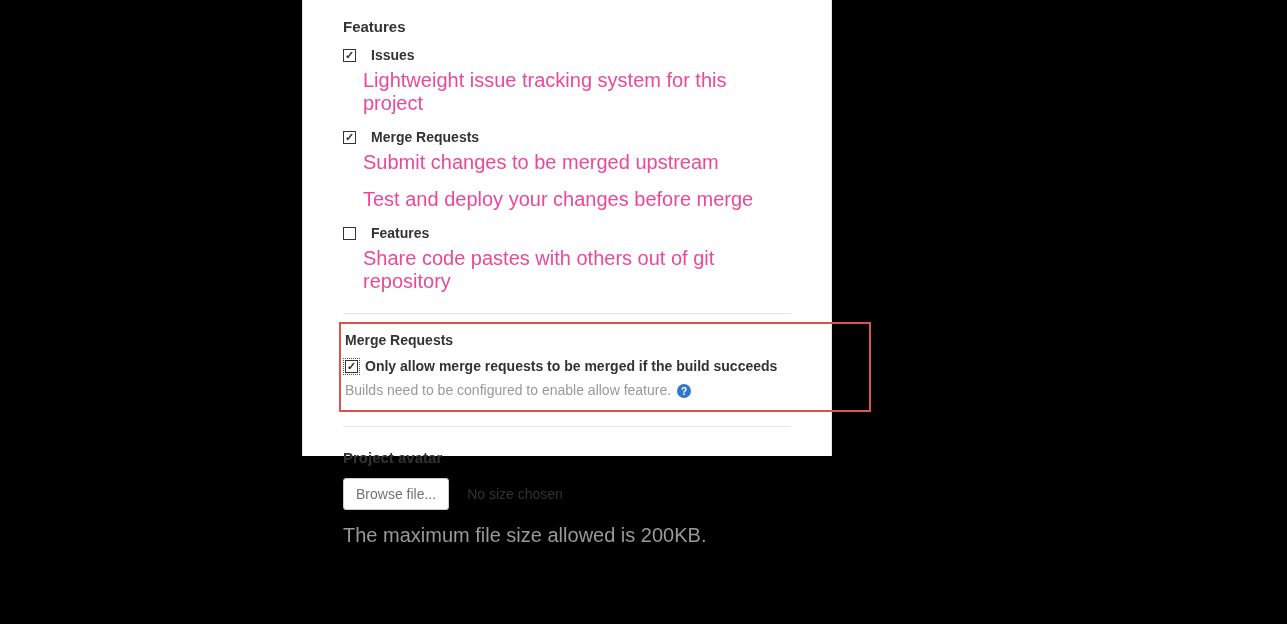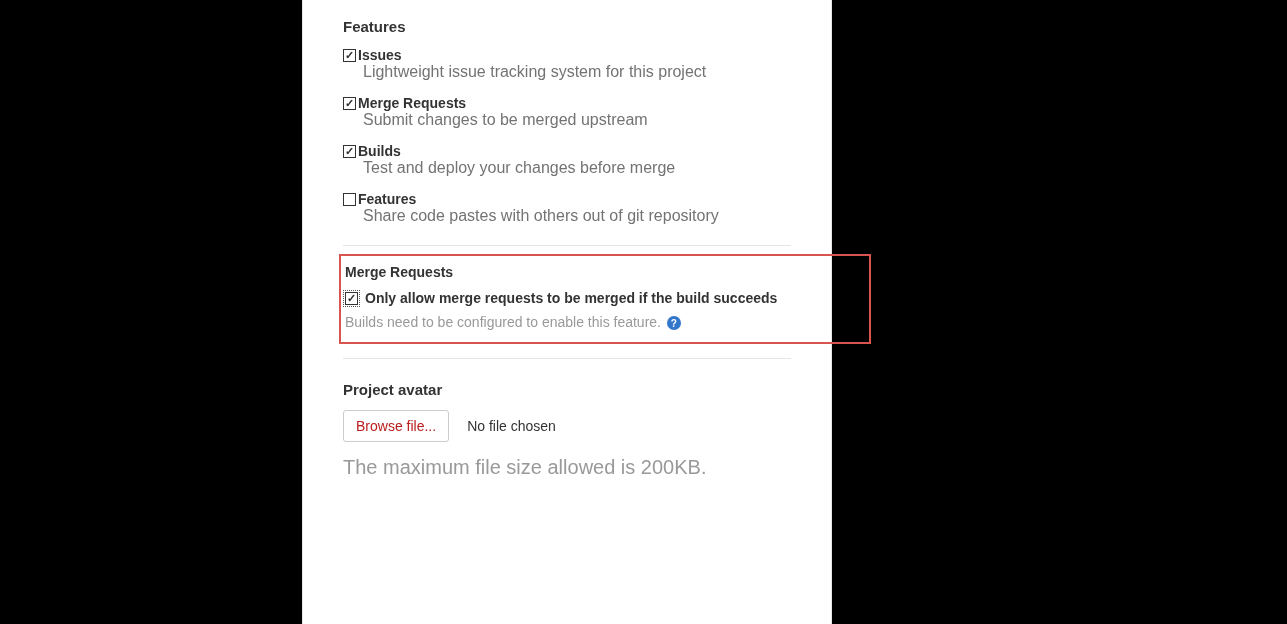--- a/index.html
+++ b/index.html
@@ -12,42 +12,42 @@
       background: #000;
       width: 1287px;
       height: 624px;
       overflow: hidden;
     }
     .panel {
       position: absolute;
       left: 302px;
       top: 0;
       width: 530px;
-      height: 624px;
+      height: 456px;
       background: #fff;
       border-left: 1px solid #e5e5e5;
       border-right: 1px solid #e5e5e5;
     }
     .content {
       padding: 0 40px;
     }
     .section-heading {
       font-size: 15px;
       font-weight: 600;
       color: #333;
       margin-top: 18px;
       margin-bottom: 12px;
     }
     .feature-row {
       margin-bottom: 14px;
     }
     .feature-top {
       display: flex;
       align-items: center;
-      gap: 2px;
+      gap: 15px;
     }
     .checkbox {
       width: 13px;
       height: 13px;
       border: 1px solid #333;
       display: inline-flex;
       align-items: center;
       justify-content: center;
       flex-shrink: 0;
       cursor: pointer;
@@ -59,24 +59,24 @@
       line-height: 1;
       color: #333;
       font-weight: bold;
     }
     .feature-label {
       font-size: 14px;
       font-weight: 600;
       color: #333;
     }
     .feature-desc {
-      font-size: 16px;
-      color: #737373;
+      font-size: 20px;
+      color: #ec4899;
       margin-left: 20px;
-      margin-top: 0;
+      margin-top: 6px;
     }
     .divider {
       border: none;
       border-top: 1px solid #e5e5e5;
       margin-top: 20px;
     }
     .highlight-box {
       border: 2px solid #d9534f;
       margin-top: 8px;
       padding: 8px 4px 12px 4px;
@@ -139,21 +139,21 @@
     }
     .file-row {
       display: flex;
       align-items: center;
       gap: 18px;
       margin-top: 12px;
     }
     .browse-btn {
       border: 1px solid #ccc;
       background: #fff;
-      color: #b91c1c;
+      color: #737373;
       font-size: 14px;
       padding: 7px 12px;
       border-radius: 3px;
       cursor: pointer;
       font-family: inherit;
     }
     .no-file {
       font-size: 14px;
       color: #333;
     }
@@ -192,24 +192,20 @@
 
     <div class="feature-row">
       <div class="feature-top">
         <span class="checkbox checked"></span>
         <span class="feature-label">Merge Requests</span>
       </div>
       <div class="feature-desc">Submit changes to be merged upstream</div>
     </div>
 
     <div class="feature-row">
-      <div class="feature-top">
-        <span class="checkbox checked"></span>
-        <span class="feature-label">Builds</span>
-      </div>
       <div class="feature-desc">Test and deploy your changes before merge</div>
     </div>
 
 
     <div class="feature-row">
       <div class="feature-top">
         <span class="checkbox"></span>
         <span class="feature-label">Features</span>
       </div>
       <div class="feature-desc">Share code pastes with others out of git repository</div>
@@ -217,31 +213,31 @@
 
     <hr class="divider">
 
     <div class="highlight-box">
       <div class="sub-heading">Merge Requests</div>
       <div class="merge-row">
         <span class="focused-checkbox checked"></span>
         <span class="feature-label">Only allow merge requests to be merged if the build succeeds</span>
       </div>
       <div class="helper-text">
-        <span>Builds need to be configured to enable this feature.</span>
+        <span>Builds need to be configured to enable allow feature.</span>
         <span class="help-icon">?</span>
       </div>
     </div>
 
     <hr class="divider" style="margin-top:14px;">
 
     <div class="avatar-section" style="margin-top:22px;">
       <div class="sub-heading" style="font-size:15px;">Project avatar</div>
       <div class="file-row">
         <button class="browse-btn">Browse file...</button>
-        <span class="no-file">No file chosen</span>
+        <span class="no-file">No size chosen</span>
       </div>
       <div class="size-note">The maximum file size allowed is 200KB.</div>
     </div>
 
 
   </div>
 </div>
 
 </body></html>

